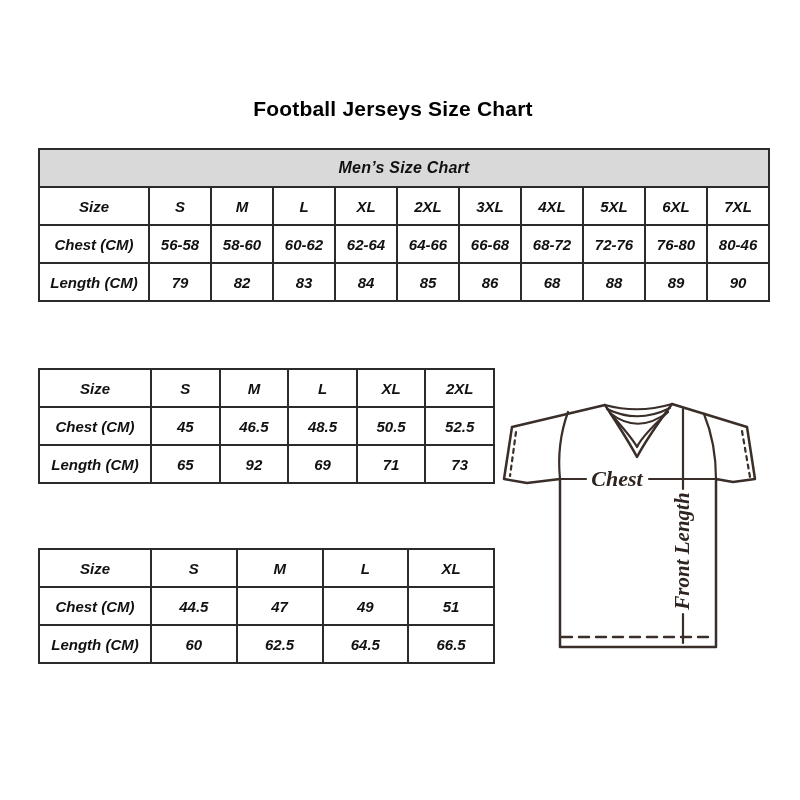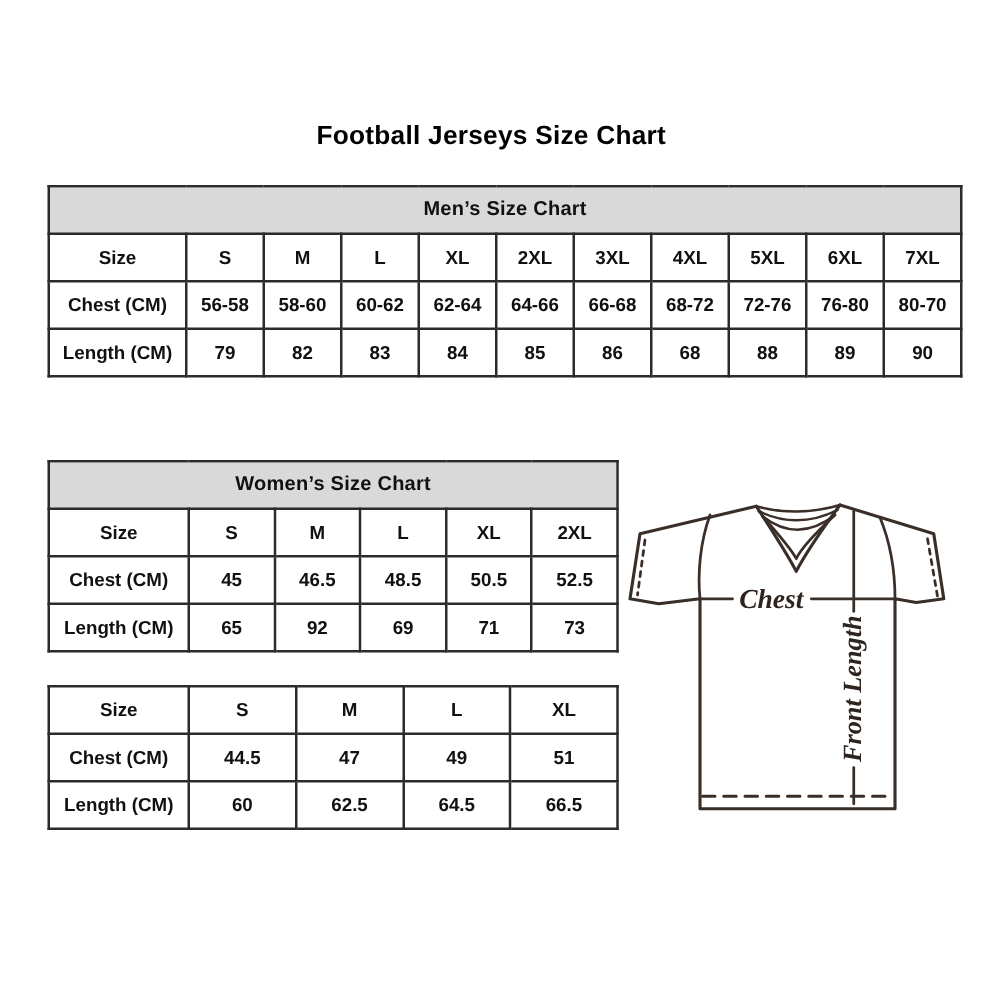--- a/index.html
+++ b/index.html
@@ -7,20 +7,21 @@
     position:relative; width:800px; height:800px; background:#ffffff;
     font-family:"Liberation Sans", sans-serif; color:#111111; overflow:hidden;border-radius:26px;
   }
   .main-title {
     position:absolute; top:97px; left:0; width:786px; text-align:center;
     font-size:21px; font-weight:bold; letter-spacing:0.2px; color:#000000;
   }
   table.size-table {
     position:absolute; border-collapse:collapse; table-layout:fixed;
     background:#ffffff;
+    font-style:italic;
   }
   table.size-table td, table.size-table th {
     border:2px solid #2b2b2b; text-align:center; vertical-align:middle;
     font-weight:bold; font-size:15px; color:#111111; padding:0; height:36px;
     overflow:hidden; white-space:nowrap;
   }
   table.size-table th.table-header {
     background:#d9d9d9; font-size:16px; letter-spacing:0.2px;
   }
   #mens-table   { left:38px; top:148px; width:730px; }
@@ -75,21 +76,21 @@
       <td>Chest (CM)</td>
       <td>56-58</td>
       <td>58-60</td>
       <td>60-62</td>
       <td>62-64</td>
       <td>64-66</td>
       <td>66-68</td>
       <td>68-72</td>
       <td>72-76</td>
       <td>76-80</td>
-      <td>80-70</td>
+      <td>80-46</td>
     </tr>
     <tr>
       <td>Length (CM)</td>
       <td>79</td>
       <td>82</td>
       <td>83</td>
       <td>84</td>
       <td>85</td>
       <td>86</td>
       <td>68</td>
@@ -103,23 +104,20 @@
   <table class="size-table" id="womens-table">
     <colgroup>
       <col style="width:112px">
       <col style="width:68.6px">
         <col style="width:68.6px">
         <col style="width:68.6px">
         <col style="width:68.6px">
         <col style="width:68.6px">
     </colgroup>
     <tbody>
-        <tr>
-      <th class="table-header" colspan="6">Women’s Size Chart</th>
-    </tr>
     <tr>
       <td>Size</td>
       <td>S</td>
       <td>M</td>
       <td>L</td>
       <td>XL</td>
       <td>2XL</td>
     </tr>
     <tr>
       <td>Chest (CM)</td>

